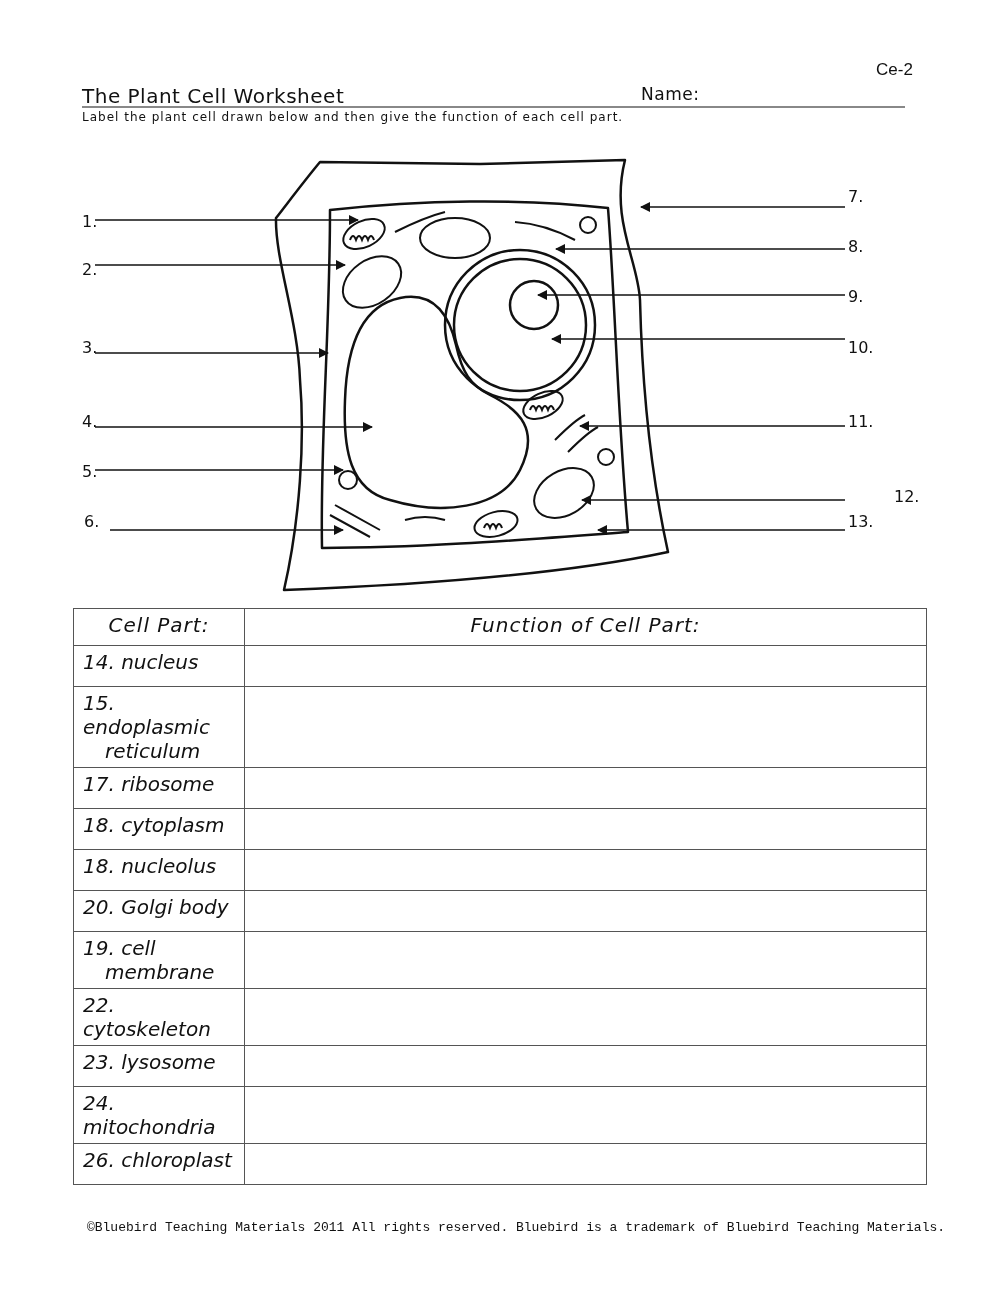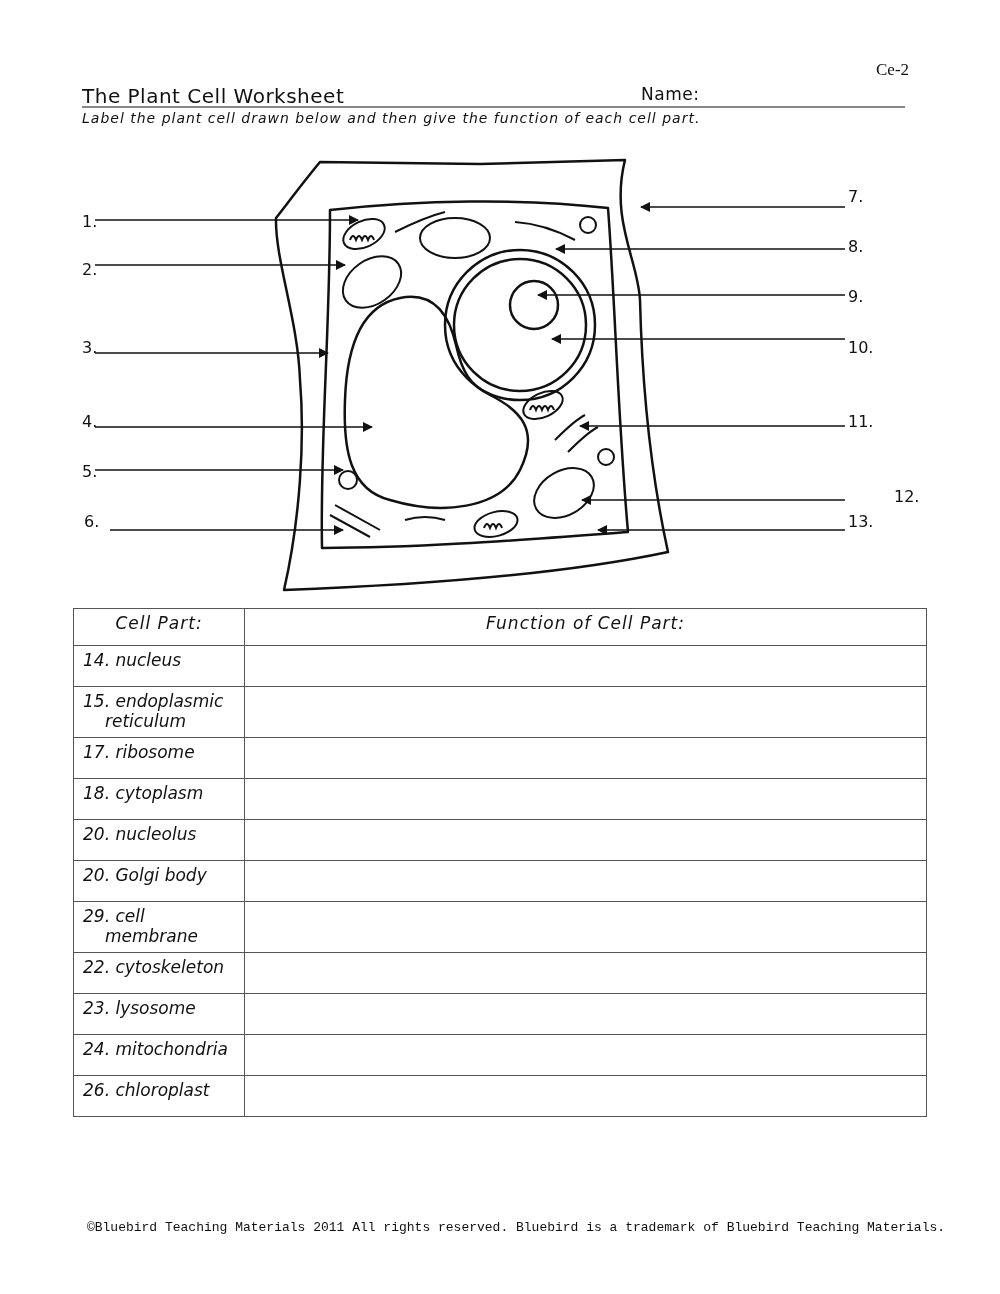--- a/index.html
+++ b/index.html
@@ -1,25 +1,25 @@
 <!DOCTYPE html>
 <html><head>
 <meta charset="utf-8">
 <style>
   html, body { margin:0; padding:0; background:#fff; }
   body { width:1000px; height:1294px; position:relative; overflow:hidden; font-family:"DejaVu Sans", sans-serif; color:#111; }
-  .ce { position:absolute; left:876px; top:60px; font-family:Liberation Serif, serif; font-size:17px; }
+  .ce { position:absolute; left:876px; top:60px; font-family:Liberation Sans, sans-serif; font-size:17px; }
   .title-row { position:absolute; left:82px; top:84px; width:823px; height:22px; border-bottom:2px solid #888; }
   .title { position:absolute; left:0; top:0; font-size:20px; letter-spacing:0.5px; }
   .name { position:absolute; left:559px; top:0; font-size:17px; letter-spacing:0.5px; }
-  .instr { position:absolute; left:82px; top:110px; font-size:14px; font-style:italic; letter-spacing:1px; }
+  .instr { position:absolute; left:82px; top:110px; font-size:12px; letter-spacing:1px; }
   .diagram { position:absolute; left:0; top:150px; width:1000px; height:450px; }
   .lbl { position:absolute; font-size:16px; }
   table.parts { position:absolute; left:73px; top:608px; width:854px; border-collapse:collapse; }
-  table.parts td, table.parts th { border:1.5px solid #555; vertical-align:top; padding:4px 9px; font-size:17px; }
+  table.parts td, table.parts th { border:1.5px solid #555; vertical-align:top; padding:4px 9px; font-size:20px; }
   table.parts th { font-weight:normal; font-style:italic; letter-spacing:1px; text-align:center; height:28px; }
   table.parts td.part { width:152px; font-style:italic; height:32px; }
   table.parts td.part.tall { height:42px;margin-top:13px; }
   .indent { display:block; padding-left:22px; }
   .footer { position:absolute; left:16px; width:1000px; top:1220px; text-align:center; font-family:Liberation Mono, monospace; font-size:13px; }
 </style>
 </head>
 <body>
 
 <div class="ce">Ce-2</div>
@@ -120,29 +120,29 @@
       </tr>
   <tr>
         <td class="part"><span>17. ribosome</span></td>
         <td></td>
       </tr>
   <tr>
         <td class="part"><span>18. cytoplasm</span></td>
         <td></td>
       </tr>
   <tr>
-        <td class="part"><span>20. nucleolus</span></td>
+        <td class="part"><span>18. nucleolus</span></td>
         <td></td>
       </tr>
   <tr>
         <td class="part"><span>20. Golgi body</span></td>
         <td></td>
       </tr>
   <tr>
-        <td class="part tall"><span>29. cell</span><span class="indent">membrane</span></td>
+        <td class="part tall"><span>19. cell</span><span class="indent">membrane</span></td>
         <td></td>
       </tr>
   <tr>
         <td class="part"><span>22. cytoskeleton</span></td>
         <td></td>
       </tr>
   <tr>
         <td class="part"><span>23. lysosome</span></td>
         <td></td>
       </tr>

